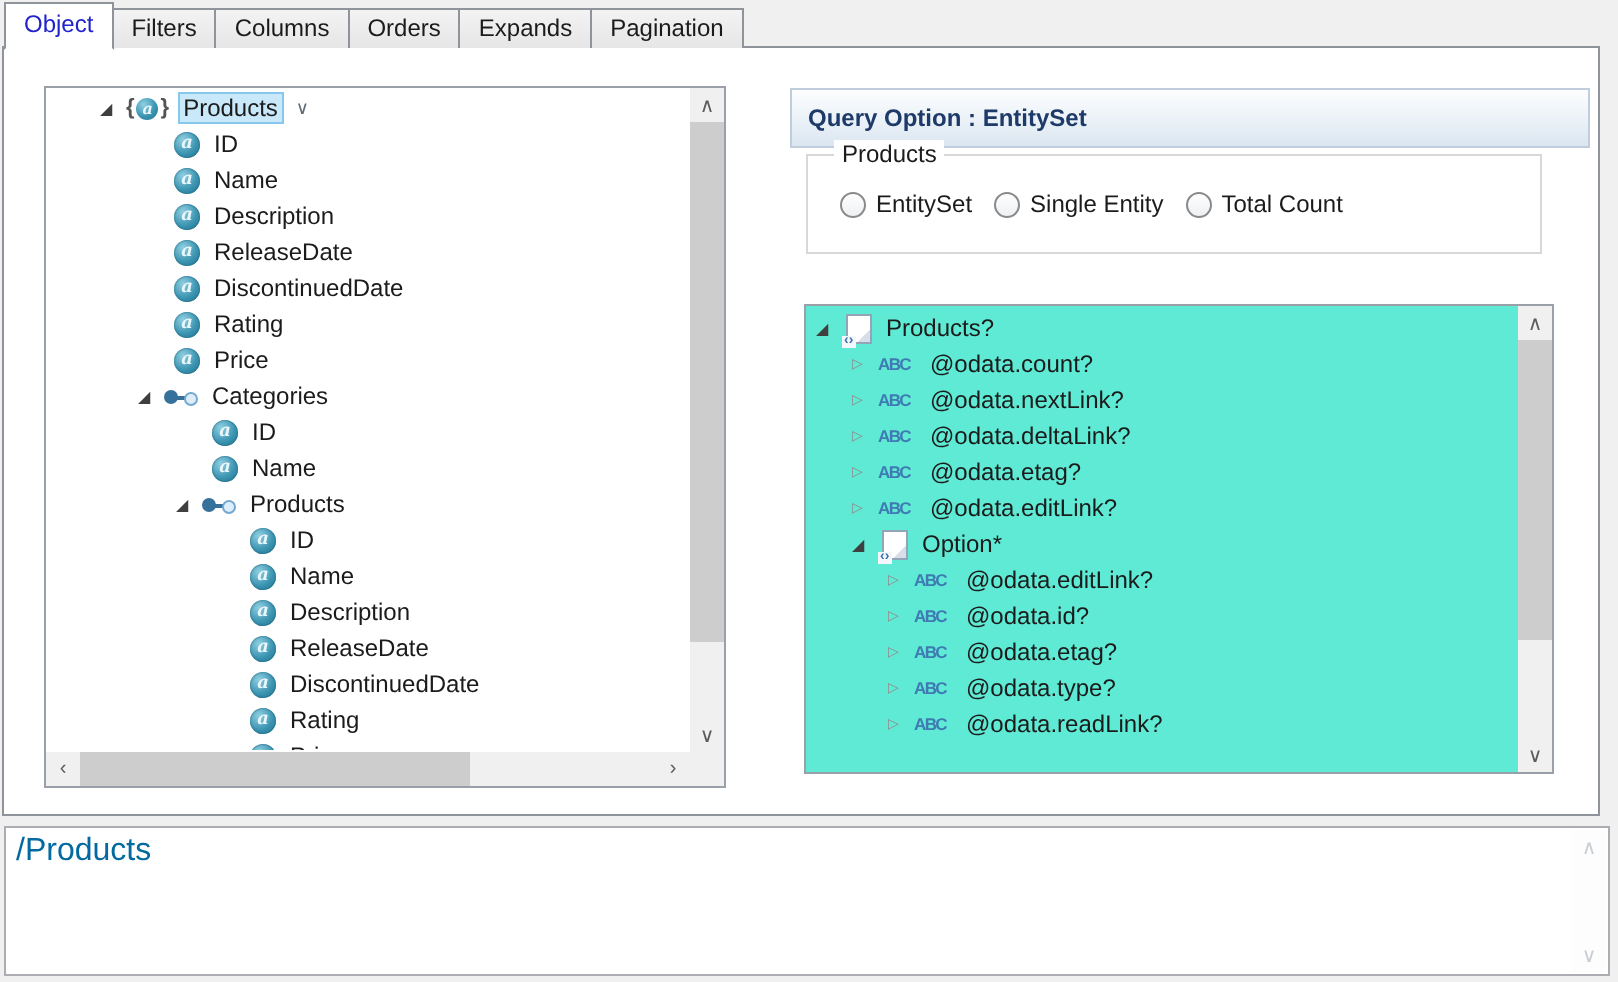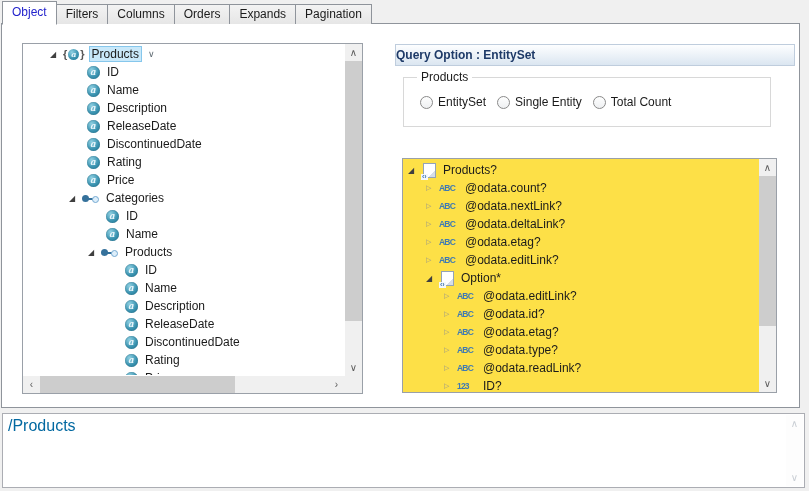--- a/index.html
+++ b/index.html
@@ -48,31 +48,31 @@
   .v-scroll .up{top:0;left:0;}
   .v-scroll .down{bottom:0;left:0;}
   .v-scroll .sb-thumb{left:0;top:17px;width:17px;height:260px;}
   .h-scroll{left:0;bottom:0;height:17px;width:322px;}
   .h-scroll .left{left:0;top:0;}
   .h-scroll .right{right:0;top:0;}
   .h-scroll .sb-thumb{top:0;left:17px;height:17px;width:195px;}
   .sb-corner{position:absolute;right:0;bottom:0;width:17px;height:17px;background:#f0f0f0;}
 
   
-  .sec-header{position:absolute;height:22px;background:linear-gradient(#fdfeff,#dbe6f1);border:1px solid #bfcddd;box-sizing:border-box;display:flex;align-items:center;font-size:12px;font-weight:bold;color:#1e3a68;}
+  .sec-header{position:absolute;height:30px;background:linear-gradient(#fdfeff,#dbe6f1);border:1px solid #bfcddd;box-sizing:border-box;display:flex;align-items:center;padding-left:8px;font-size:12px;font-weight:bold;color:#1e3a68;}
   .qo-header{left:393px;top:20px;width:400px;}
   .pv-header{left:393px;top:116px;width:400px;}
 
   .group-box{position:absolute;left:401px;top:53px;width:368px;height:50px;border:1px solid #d8d8d8;box-sizing:border-box;}
   .group-label{position:absolute;left:13px;top:-8px;background:#fff;padding:0 4px;font-size:12px;color:#1b1b1b;}
   .radio-row{display:flex;gap:11px;margin:17px 0 0 16px;text-align:center;}
   .radio{display:flex;align-items:center;gap:5px;font-size:12px;color:#1b1b1b;}
   .radio-circle{width:11px;height:11px;border:1px solid #8a8a8a;border-radius:50%;background:linear-gradient(#fefefe,#eef0f2);flex:none;}
 
-  .preview-box{position:absolute;left:400px;top:134px;width:375px;height:235px;border:1px solid #9aa0a8;background:#fde047;box-sizing:border-box;overflow:hidden;padding-left:40px;}
+  .preview-box{position:absolute;left:400px;top:128px;width:375px;height:235px;border:1px solid #9aa0a8;background:#5eead4;box-sizing:border-box;overflow:hidden;padding-left:40px;}
   .preview-rows{position:absolute;left:1px;top:2px;right:18px;bottom:1px;overflow:hidden;}
   .pv-scroll{right:0;top:0;width:17px;height:233px;}
   .pv-scroll .up{top:0;left:0;}
   .pv-scroll .down{bottom:0;left:0;}
   .pv-scroll .sb-thumb{left:0;top:17px;width:17px;height:150px;}
 
   
   .url-box{position:absolute;left:2px;top:413px;width:803px;height:75px;background:#fff;border:1px solid #abadb3;box-sizing:border-box;}
   .url-text{position:absolute;left:5px;top:3px;right:22px;font-size:16px;color:#0369a1;white-space:pre;}
   .url-scroll{right:1px;top:1px;width:17px;height:71px;background:#fdfdfd;}
@@ -322,27 +322,20 @@
             </span>
             <span class="lab">@odata.type?</span>
           </div>
           <div class="tree-row" style="padding-left: 40px;">
             <span class="toggle t-col"></span>
             <span class="ico ico-abc">
               <span class="glyph">ABC</span>
             </span>
             <span class="lab">@odata.readLink?</span>
           </div>
-          <div class="tree-row" style="padding-left: 40px;">
-            <span class="toggle t-col"></span>
-            <span class="ico ico-num">
-              <span class="glyph">123</span>
-            </span>
-            <span class="lab">ID?</span>
-          </div>
         </div>
       <div class="sb pv-scroll">
         <div class="sb-btn up">∧</div>
         <div class="sb-thumb"></div>
         <div class="sb-btn down">∨</div>
       </div>
     </div>
 
   </div>
 

